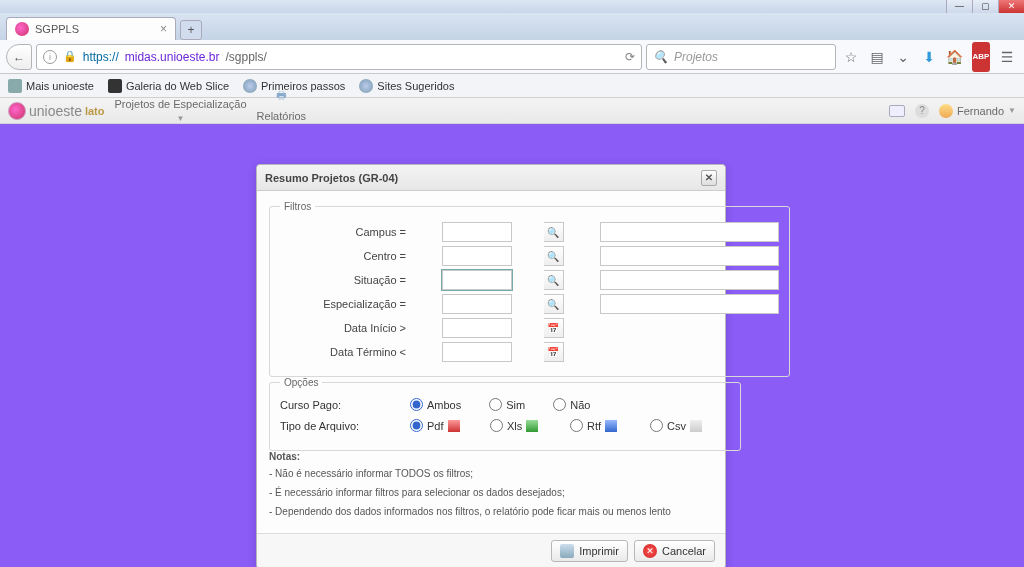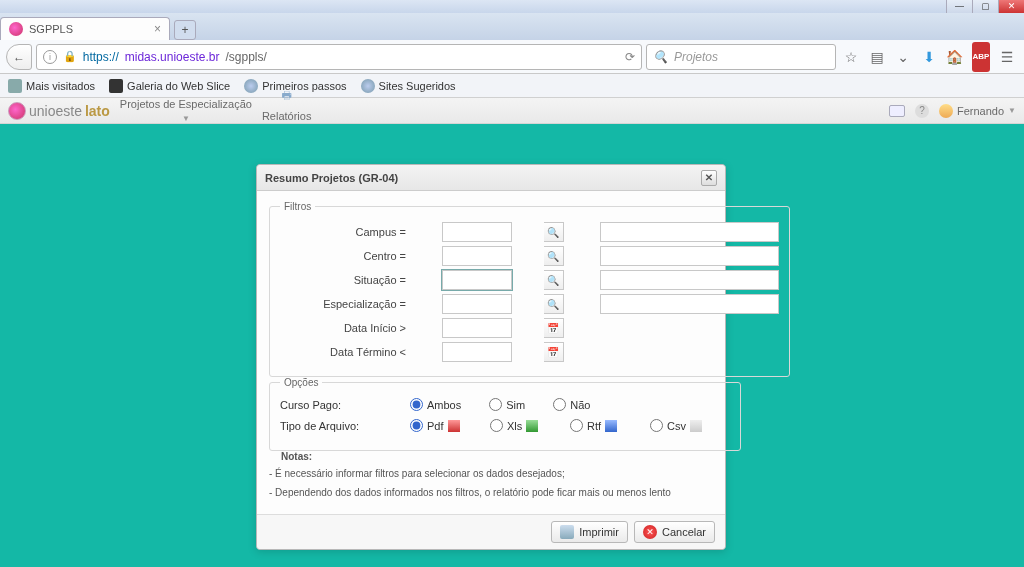--- a/index.html
+++ b/index.html
@@ -4,21 +4,21 @@
   <style>
     * { box-sizing: border-box; margin: 0; padding: 0; font-family: "Segoe UI", Tahoma, sans-serif; }
     body { width: 1024px; height: 567px; overflow: hidden; background: #f5f5f5; }
 
     
     .titlebar { height: 13px; background: linear-gradient(#dce6f4, #c8d6eb); display: flex; justify-content: flex-end; }
     .winbtns { display: flex; }
     .winbtn { width: 26px; height: 13px; font-size: 9px; text-align: center; line-height: 12px; border-left: 1px solid #aab; background: linear-gradient(#e6edf7,#cdd8ea); color: #333; }
     .winbtn.close { background: linear-gradient(#e77,#c33); color: #fff; }
 
-    .tabstrip { height: 27px; background: linear-gradient(#d9e4f1,#c5d3e7); display: flex; align-items: flex-end; }
+    .tabstrip { height: 27px; background: linear-gradient(#d9e4f1,#c5d3e7); display: flex; align-items: flex-end; padding-left: 6px; }
     .tab { background: #fdfdfd; border: 1px solid #aab; border-bottom: none; border-radius: 4px 4px 0 0; height: 23px; min-width: 170px; display: flex; align-items: center; padding: 0 8px; font-size: 11px; color: #555; gap: 6px; }
     .tab .favicon { width: 14px; height: 14px; border-radius: 50%; background: radial-gradient(circle at 40% 40%, #f6c, #c36); }
     .tab .tabclose { margin-left: auto; color: #888; font-size: 12px; }
     .newtab { width: 22px; height: 20px; background: #d1ddee; border: 1px solid #aab; border-radius: 3px; margin-left: 4px; text-align: center; line-height: 18px; font-size: 12px; color: #555; }
 
     .navrow { height: 34px; background: #f7f9fc; border-bottom: 1px solid #c9c9c9; display: flex; align-items: center; padding: 0 6px; gap: 4px; }
     .navbtn { width: 26px; height: 26px; border: 1px solid #b5b5b5; border-radius: 3px; background: linear-gradient(#fff,#eee); display: flex; align-items: center; justify-content: center; color: #555; font-size: 12px; }
     .navbtn.back { border-radius: 50% 3px 3px 50%; }
     .urlbox { flex: 1; height: 26px; border: 1px solid #b5b5b5; border-radius: 3px; background: #fff; display: flex; align-items: center; padding: 0 6px; font-size: 12px; color: #666; gap: 6px; }
     .urlbox .proto { color: #0369a1; }
@@ -32,27 +32,27 @@
     .bm { display: flex; align-items: center; gap: 4px; }
     .bmico { width: 14px; height: 14px; background: #8aa; border-radius: 2px; }
     .bmico.globe { background: radial-gradient(circle,#bce,#79a); border-radius:50%; }
     .bmico.dark { background: #333; }
 
     
     .appbar { height: 26px; background: linear-gradient(#f4f4f4,#e9e9e9); border-bottom: 1px solid #d5d5d5; display: flex; align-items: center; padding: 0 8px; font-size: 11px; color: #666; gap: 10px; }
     .logo { display: flex; align-items: center; gap: 3px; }
     .logo .mark { width: 18px; height: 18px; border-radius: 50%; background: radial-gradient(circle at 40% 40%, #f6c, #c36); border:1px solid #c9b; }
     .logo .l1 { color: #888; font-size: 14px; }
-    .logo .l2 { color: #b94; font-weight: bold; font-size: 14px; }
+    .logo .l2 { color: #b94; font-weight: bold; font-size: 11px; }
     .menuitem { color: #6a6a6a; display:flex; align-items:center; gap:4px;flex-direction:column; }
     .spacer { flex: 1; }
     .userchip { display: flex; align-items: center; gap: 4px; color: #6a6a6a; }
     .usericon { width:14px; height:14px; background:linear-gradient(#fd8,#ea5); border-radius:50%; }
 
-    .content { position: relative; height: calc(567px - 13px - 27px - 34px - 24px - 26px); background: #14b8a6; padding-left: 16px; }
+    .content { position: relative; height: calc(567px - 13px - 27px - 34px - 24px - 26px); background: #8b5cf6; padding-left: 16px; }
 
     
     .modal { position: absolute; left: 256px; top: 40px; width: 470px; background: #fdfdfd; border: 1px solid #b8b8b8; border-radius: 4px; box-shadow: 0 2px 8px rgba(0,0,0,0.15); }
     .modal-head { height: 26px; background: linear-gradient(#f3f3f3,#e7e7e7); border-bottom: 1px solid #ccc; border-radius: 4px 4px 0 0; display: flex; align-items: center; padding: 0 8px; font-size: 11px; font-weight: bold; color: #444; }
     .modal-close { margin-left: auto; width: 16px; height: 16px; border: 1px solid #aaa; border-radius: 2px; background: linear-gradient(#fff,#ddd); font-size: 10px; display:flex; align-items:center; justify-content:center; color:#555; }
 
     .modal-body { padding: 10px 12px 8px 12px; }
 
     fieldset { border: 1px solid #d8d8d8; border-radius: 3px; padding: 10px 10px 10px 10px; }
     legend { font-size: 10px; color: #666; padding: 0 4px; }
@@ -68,21 +68,21 @@
     .olbl { width: 130px; }
     .opt { display: flex; align-items: center; gap: 4px; margin-right: 28px; }
     .opt.wide { width: 80px; margin-right: 0; }
     .fileico { width:12px; height:12px; display:inline-block; }
     .fileico.pdf { background:linear-gradient(#f99,#c33); }
     .fileico.xls { background:linear-gradient(#9d9,#393); }
     .fileico.rtf { background:linear-gradient(#9bf,#36c); }
     .fileico.csv { background:linear-gradient(#eee,#ccc); }
 
     .notes { font-size: 10px; color: #555; }
-    .notes .ntitle { font-weight: bold; margin-bottom: 6px; margin-left: 12px; }
+    .notes .ntitle { font-weight: bold; margin-bottom: 6px; }
     .notes .nline { margin-bottom: 8px; }
 
     .modal-foot { border-top: 1px solid #ddd; padding: 6px 10px; display: flex; justify-content: flex-end; gap: 6px; background: #f7f7f7; border-radius: 0 0 4px 4px; }
     .btn { height: 22px; border: 1px solid #b8b8b8; border-radius: 3px; background: linear-gradient(#fff,#eaeaea); font-size: 11px; color: #333; padding: 0 8px; display:flex; align-items:center; gap:5px; }
     .bico { width:14px; height:14px; display:inline-block; }
     .bico.print { background: linear-gradient(#cde,#8ab); border-radius:2px; }
     .bico.cancel { background: radial-gradient(circle,#f55,#c22); border-radius:50%; position:relative; }
     .bico.cancel::after { content:"✕"; position:absolute; inset:0; color:#fff; font-size:9px; text-align:center; line-height:14px; }
 
     input[type=radio]{ margin:0; accent-color:#36c; }
@@ -133,21 +133,21 @@
   <div class="iconbtn">🏠</div>
   <div class="iconbtn">
       <span class="abp">ABP</span>
     </div>
   <div class="iconbtn">☰</div>
 </div>
 
 <div class="bmbar">
   <div class="bm">
       <span class="bmico"></span>
-      <span>Mais visitados</span>
+      <span>Mais unioeste</span>
     </div>
   <div class="bm">
       <span class="bmico dark"></span>
       <span>Galeria do Web Slice</span>
     </div>
   <div class="bm">
       <span class="bmico globe"></span>
       <span>Primeiros passos</span>
     </div>
   <div class="bm">
@@ -268,20 +268,21 @@
           <label class="opt wide">
               <input type="radio" name="ta" style="">
               <span>Csv</span>
               <span class="fileico csv"></span>
             </label>
         </div>
       </fieldset>
 
       <div class="notes">
         <div class="ntitle">Notas:</div>
+        <div class="nline">- Não é necessário informar TODOS os filtros;</div>
         <div class="nline">- É necessário informar filtros para selecionar os dados desejados;</div>
         <div class="nline">- Dependendo dos dados informados nos filtros, o relatório pode ficar mais ou menos lento</div>
       </div>
 
     </div>
     <div class="modal-foot">
       <button class="btn">
           <span class="bico print"></span>
           <span>Imprimir</span>
         </button>

